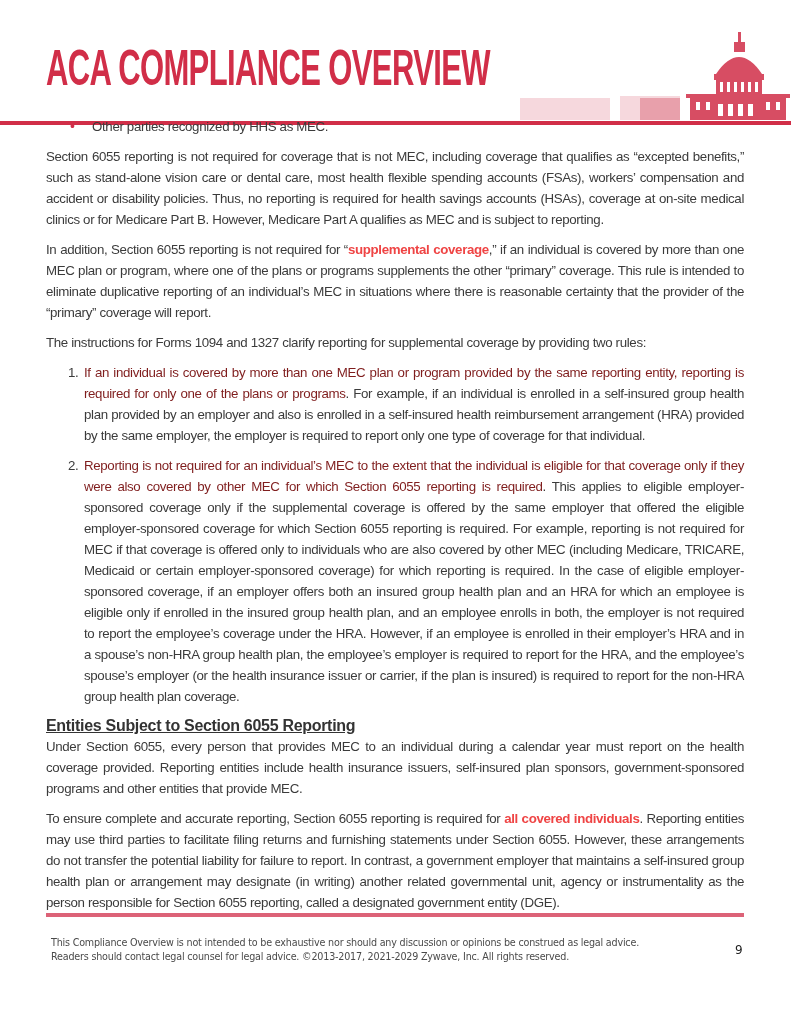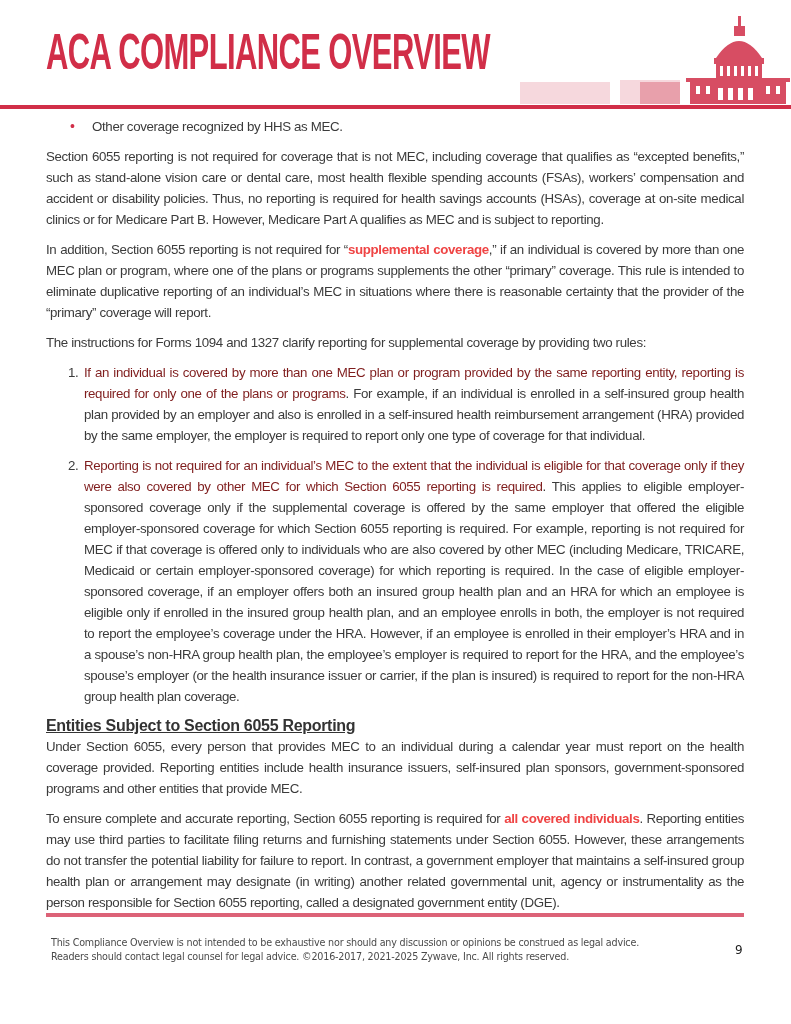--- a/index.html
+++ b/index.html
@@ -1,18 +1,18 @@
 <!DOCTYPE html>
 <html><head>
   <meta charset="utf-8">
   <style>
     html, body { margin: 0; padding: 0; background: #ffffff; }
     body { width: 791px; height: 1024px; position: relative; overflow: hidden;
            font-family: "Liberation Sans", sans-serif; color: #3a3a3a; }
-    .header { position: absolute; left: 0; top: 0; width: 791px; height: 112px; }
+    .header { position: absolute; left: 0; top: 16px; width: 791px; height: 112px; }
     .title { position: absolute; left: 46px; top: 22px; font-family: "Liberation Sans", sans-serif;
              font-weight: bold; font-size: 50px; letter-spacing: -1px; color: #d12e48;
              transform: scaleX(0.62); transform-origin: left top; white-space: nowrap; line-height: 60px; }
     .capitol { position: absolute; left: 520px; top: 10px; width: 271px; height: 98px; }
     .header-rule { position: absolute; left: 0; top: 105px; width: 791px; height: 4px; background: #d12e48; }
     .content { position: absolute; left: 46px; top: 116px; width: 698px; font-size: 13.3px; line-height: 21px;
                font-family: "Liberation Sans", sans-serif; color: #3b3b3b; letter-spacing: -0.35px; }
     .content p { margin: 0 0 9px 0; text-align: justify; }
     .bullet { position: relative; padding-left: 46px; margin: 0 0 9px 0; }
     .bullet .dot { position: absolute; left: 24px; top: 0; color: #d12e48; font-size: 14px; }
@@ -66,29 +66,29 @@
       <rect x="246" y="76" width="4" height="8"></rect>
         <rect x="256" y="76" width="4" height="8"></rect>
     </g>
   </svg>
   <div class="header-rule"></div>
 </div>
 
 <div class="content">
   <div class="bullet">
     <span class="dot">•</span>
-    <span>Other coverage recognized by HHS as MEC.</span>
+    <span>Other parties recognized by HHS as MEC.</span>
   </div>
   <p>Section 6055 reporting is not required for coverage that is not MEC, including coverage that qualifies as “excepted benefits,” such as stand-alone vision care or dental care, most health flexible spending accounts (FSAs), workers’ compensation and accident or disability policies. Thus, no reporting is required for health savings accounts (HSAs), coverage at on-site medical clinics or for Medicare Part B. However, Medicare Part A qualifies as MEC and is subject to reporting.</p>
   <p><span>In addition, Section 6055 reporting is not required for “</span><span class="bold">supplemental coverage</span><span>,” if an individual is covered by more than one MEC plan or program, where one of the plans or programs supplements the other “primary” coverage. This rule is intended to eliminate duplicative reporting of an individual’s MEC in situations where there is reasonable certainty that the provider of the “primary” coverage will report.</span></p>
   <p>The instructions for Forms 1094 and 1327 clarify reporting for supplemental coverage by providing two rules:</p>
   <ol>
     <li><span class="num">1.</span><span class="red">If an individual is covered by more than one MEC plan or program provided by the same reporting entity, reporting is required for only one of the plans or programs</span><span>. For example, if an individual is enrolled in a self-insured group health plan provided by an employer and also is enrolled in a self-insured health reimbursement arrangement (HRA) provided by the same employer, the employer is required to report only one type of coverage for that individual.</span></li>
     <li><span class="num">2.</span><span class="red">Reporting is not required for an individual’s MEC to the extent that the individual is eligible for that coverage only if they were also covered by other MEC for which Section 6055 reporting is required</span><span>. This applies to eligible employer-sponsored coverage only if the supplemental coverage is offered by the same employer that offered the eligible employer-sponsored coverage for which Section 6055 reporting is required. For example, reporting is not required for MEC if that coverage is offered only to individuals who are also covered by other MEC (including Medicare, TRICARE, Medicaid or certain employer-sponsored coverage) for which reporting is required. In the case of eligible employer-sponsored coverage, if an employer offers both an insured group health plan and an HRA for which an employee is eligible only if enrolled in the insured group health plan, and an employee enrolls in both, the employer is not required to report the employee’s coverage under the HRA. However, if an employee is enrolled in their employer’s HRA and in a spouse’s non-HRA group health plan, the employee’s employer is required to report for the HRA, and the employee’s spouse’s employer (or the health insurance issuer or carrier, if the plan is insured) is required to report for the non-HRA group health plan coverage.</span></li>
   </ol>
   <h2>Entities Subject to Section 6055 Reporting</h2>
   <p>Under Section 6055, every person that provides MEC to an individual during a calendar year must report on the health coverage provided. Reporting entities include health insurance issuers, self-insured plan sponsors, government-sponsored programs and other entities that provide MEC.</p>
   <p><span>To ensure complete and accurate reporting, Section 6055 reporting is required for </span><span class="bold">all covered individuals</span><span>. Reporting entities may use third parties to facilitate filing returns and furnishing statements under Section 6055. However, these arrangements do not transfer the potential liability for failure to report. In contrast, a government employer that maintains a self-insured group health plan or arrangement may designate (in writing) another related governmental unit, agency or instrumentality as the person responsible for Section 6055 reporting, called a designated government entity (DGE).</span></p>
 </div>
 
 <div class="footer-rule"></div>
-<div class="footer-text">This Compliance Overview is not intended to be exhaustive nor should any discussion or opinions be construed as legal advice. Readers should contact legal counsel for legal advice. ©2016-2017, 2021-2025 Zywave, Inc. All rights reserved.</div>
+<div class="footer-text">This Compliance Overview is not intended to be exhaustive nor should any discussion or opinions be construed as legal advice. Readers should contact legal counsel for legal advice. ©2013-2017, 2021-2029 Zywave, Inc. All rights reserved.</div>
 <div class="page-num">9</div>
 
 </body></html>

